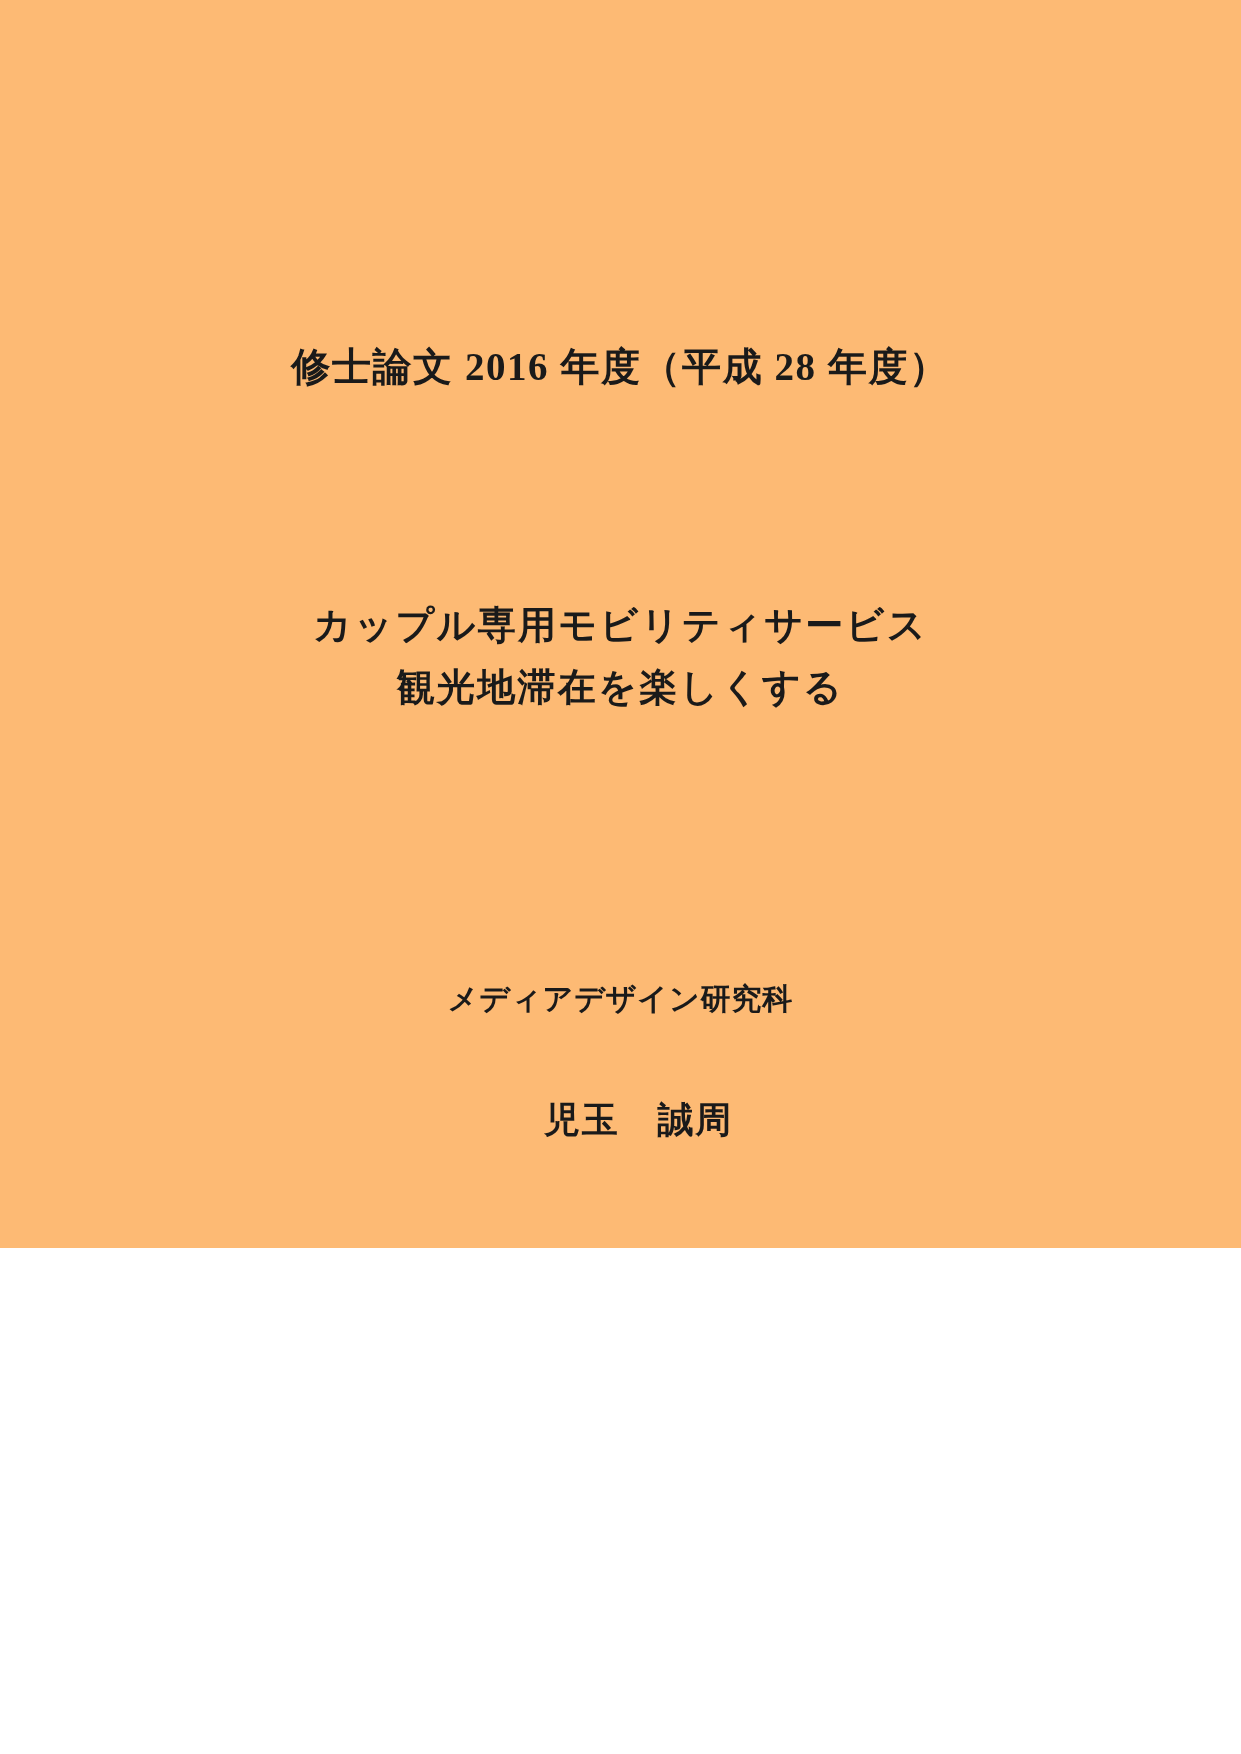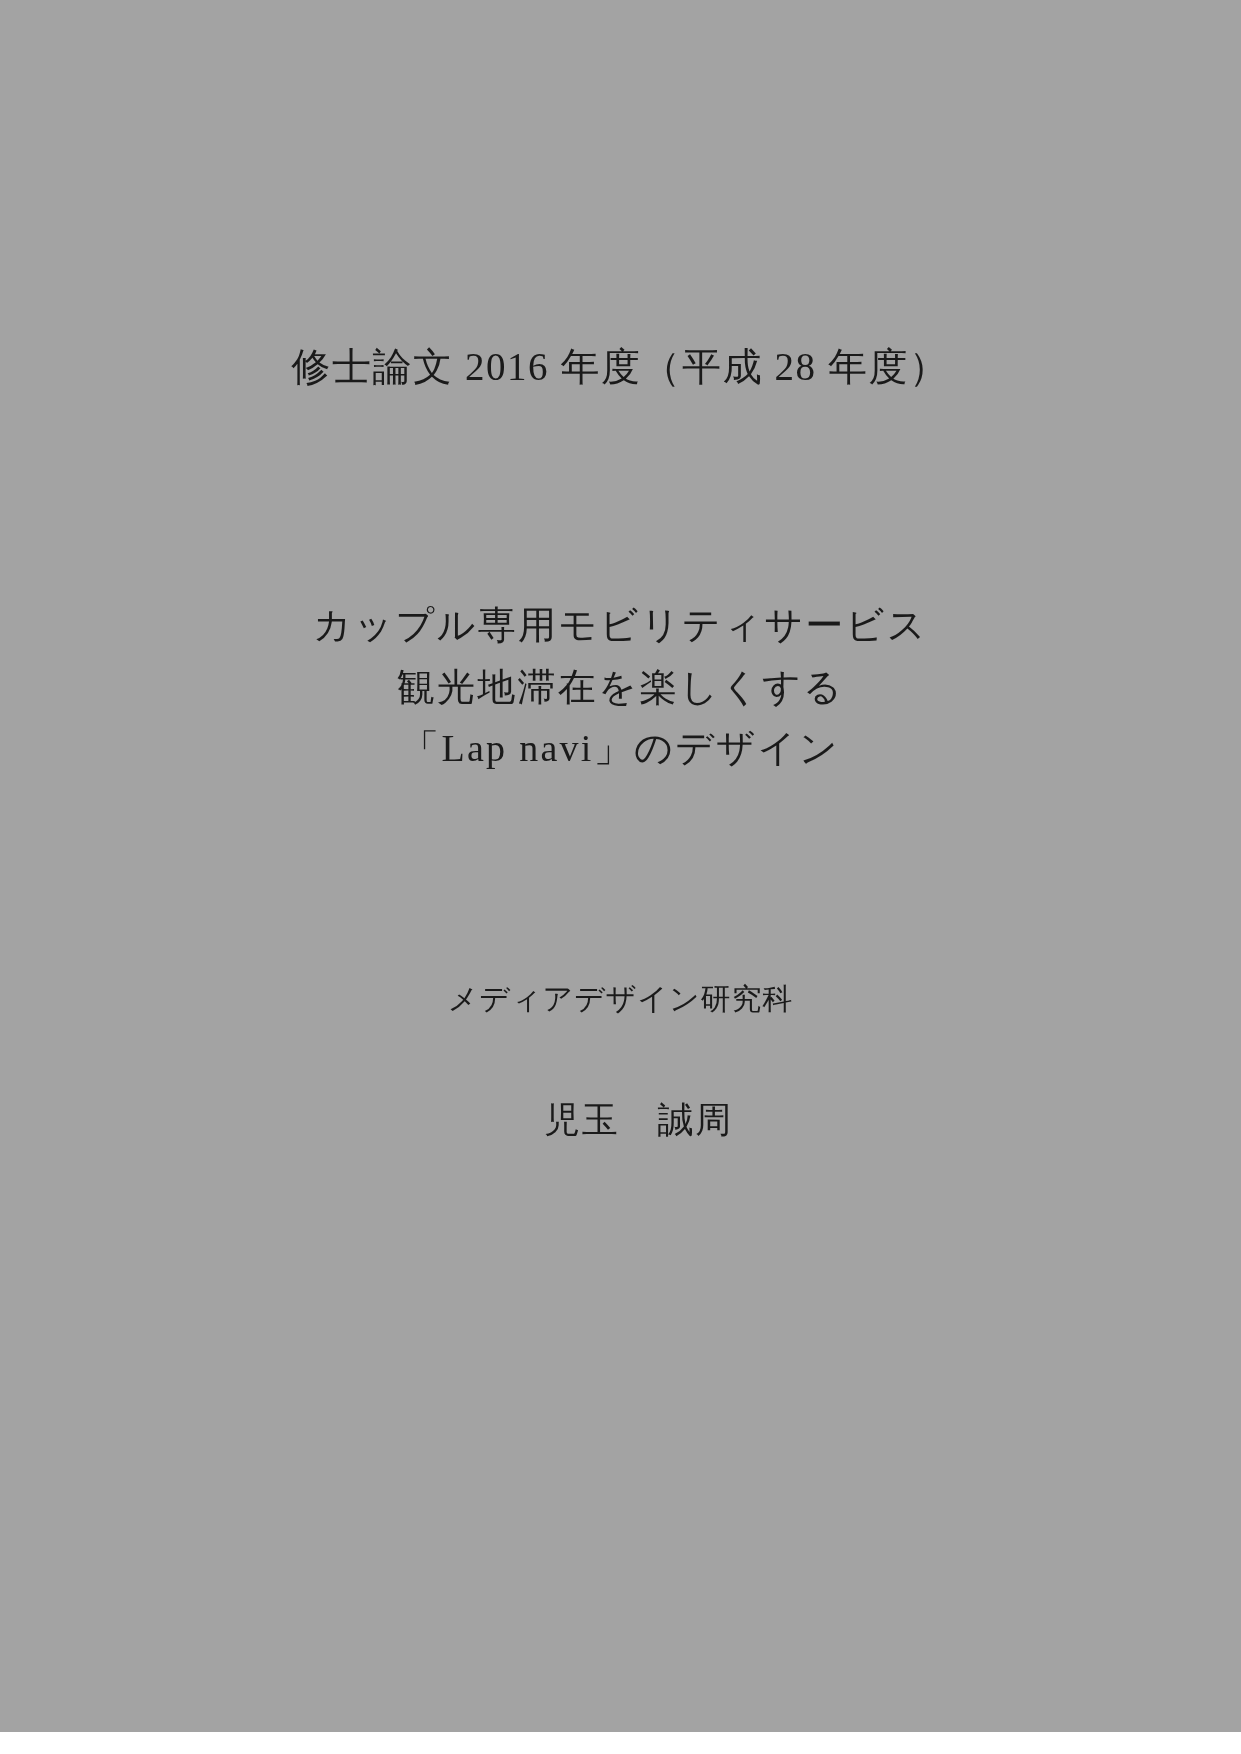--- a/index.html
+++ b/index.html
@@ -10,24 +10,25 @@
   body {
     width: 1241px;
     height: 1754px;
     font-family: "Liberation Serif", "DejaVu Serif", serif;
     color: #1a1a1a;
     position: relative;
     overflow: hidden;
   }
   .page {
     width: 1241px;
-    height: 1732px;
+    height: 1248px;
     box-sizing: border-box;
     position: relative;
-    background: #a3a3a3;
+    background: #fdba74;
+    font-weight: bold;
   }
   .doc-type {
     position: absolute;
     top: 340px;
     left: 0;
     width: 100%;
     text-align: center;
     font-size: 39px;
     letter-spacing: 0.04em;
     white-space: nowrap;
@@ -73,21 +74,20 @@
 </head>
 <body>
 
 <div class="page">
 
   <div class="doc-type">修士論文 2016 年度（平成 28 年度）</div>
 
   <div class="title-block">
     <div class="title-line">カップル専用モビリティサービス</div>
     <div class="title-line">観光地滞在を楽しくする</div>
-    <div class="title-line">「Lap navi」のデザイン</div>
   </div>
 
   <div class="affiliation-block">
     <div class="affiliation-line">メディアデザイン研究科</div>
   </div>
 
   <div class="author">児玉　誠周</div>
 
 </div>
 

